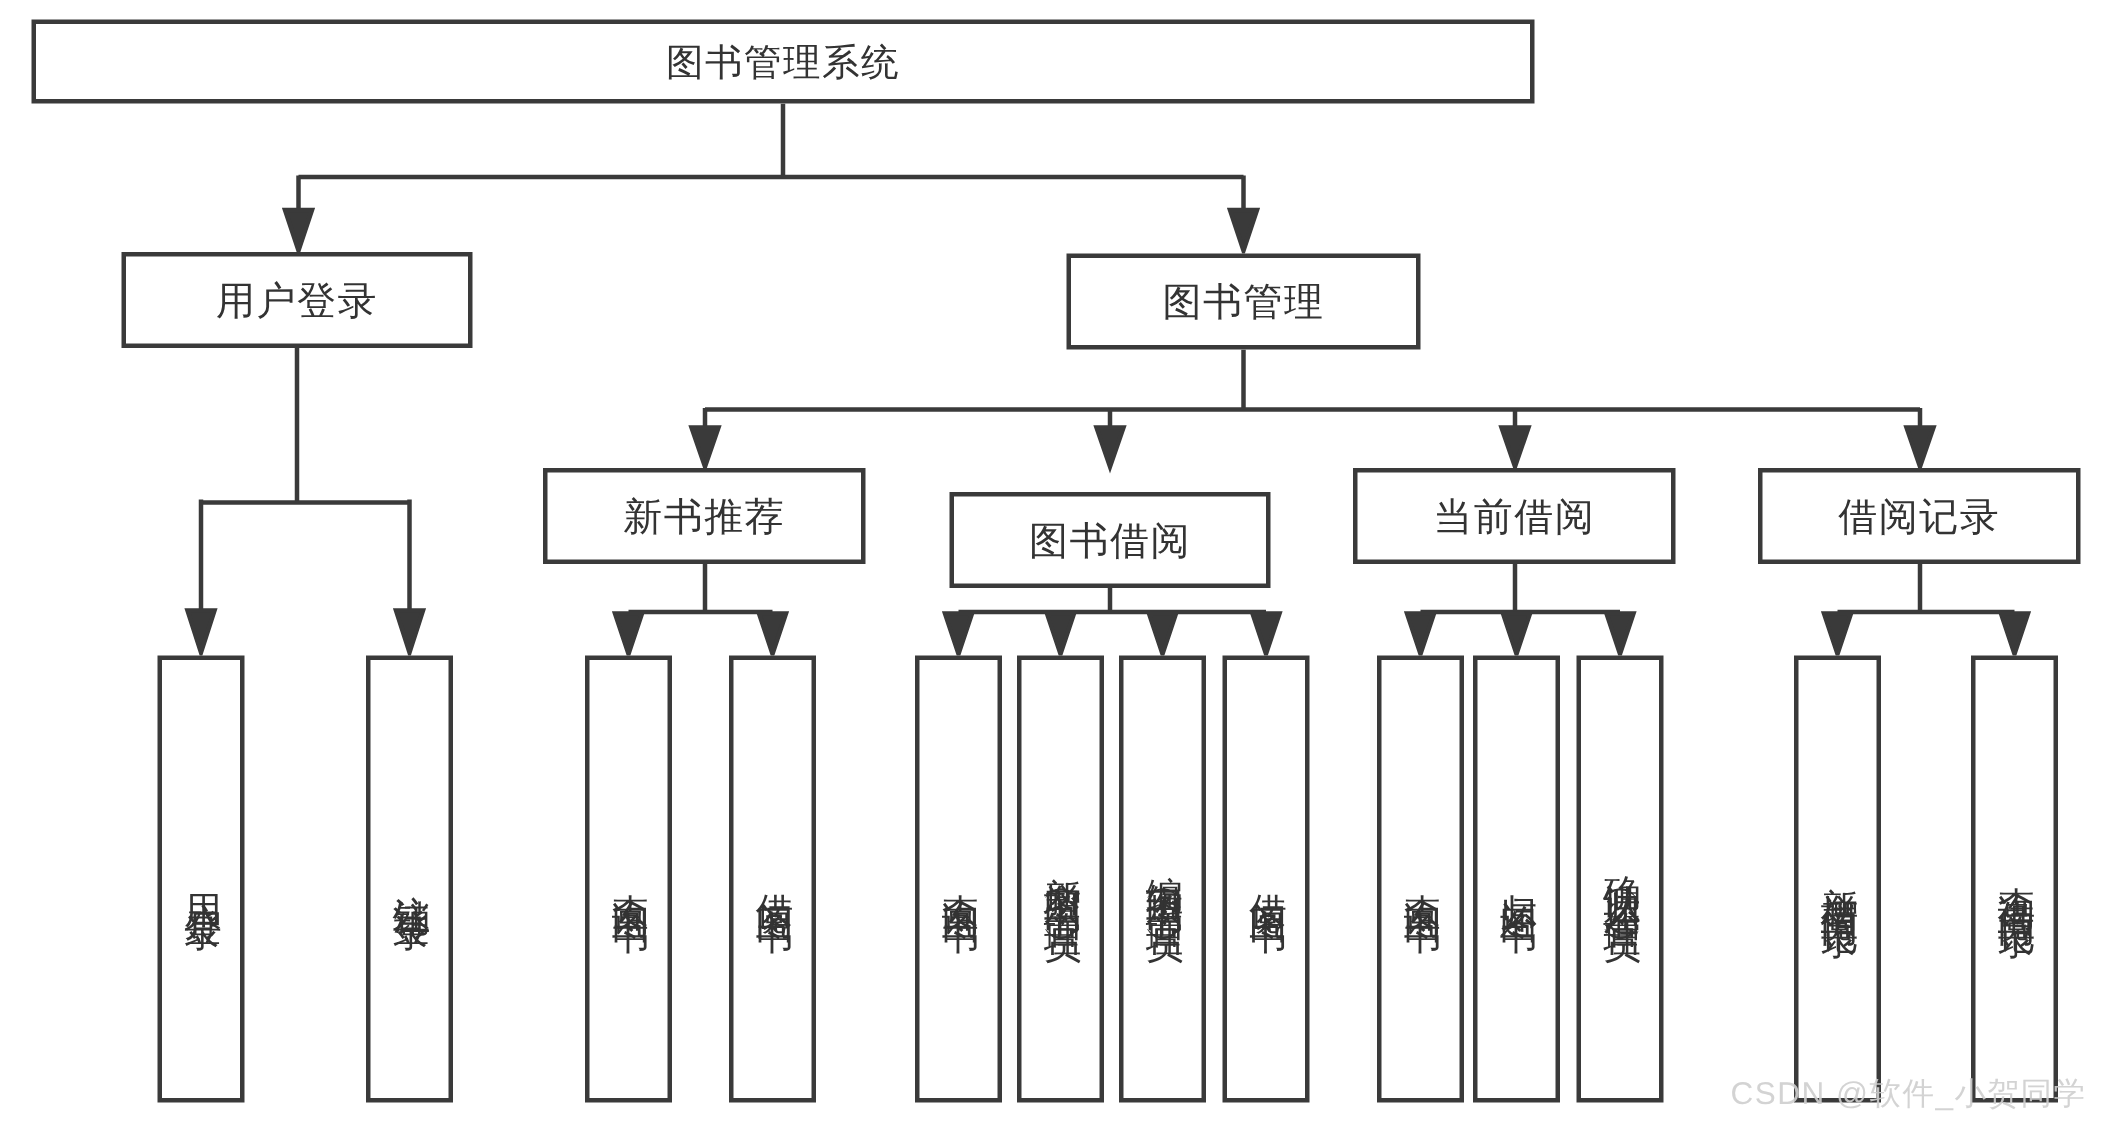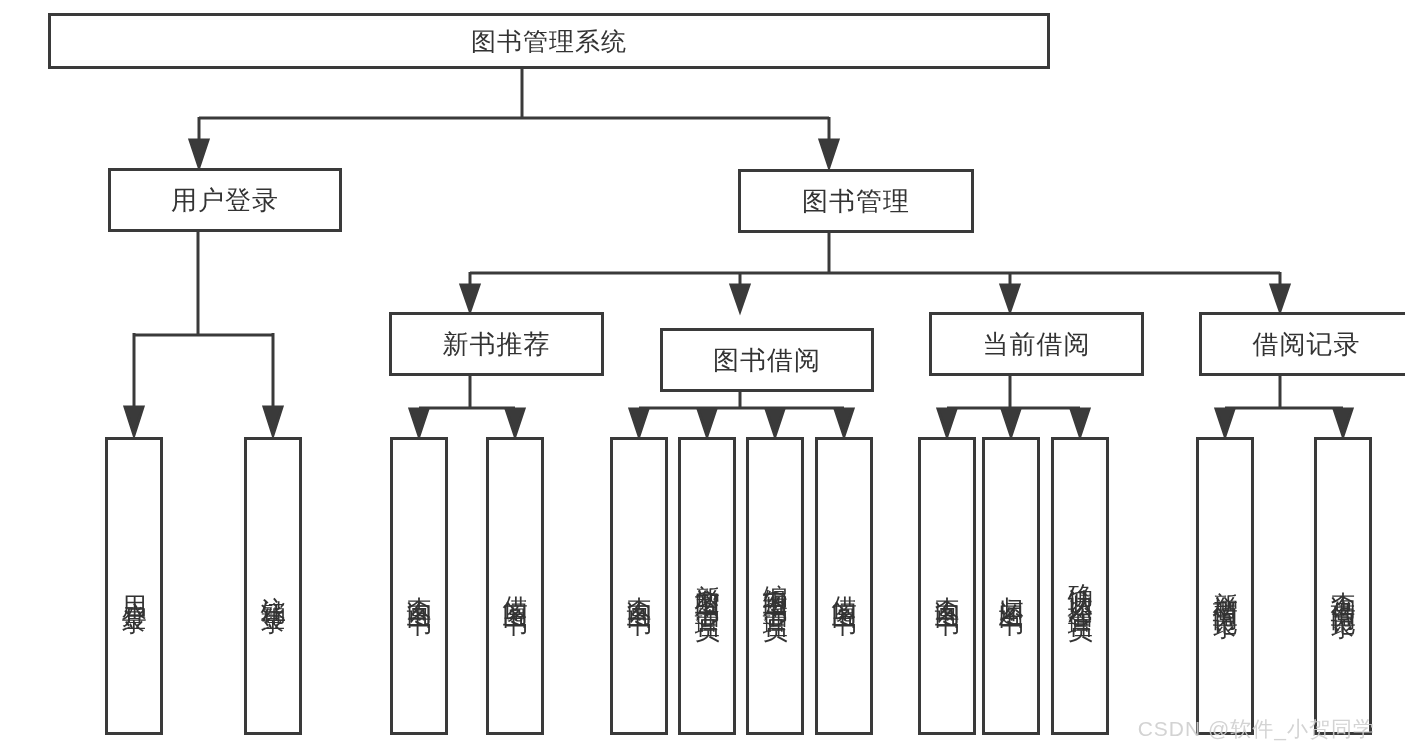--- a/index.html
+++ b/index.html
@@ -20,33 +20,33 @@
   .box {
     position: absolute;
     box-sizing: border-box;
     border: 3px solid #3a3a3a;
     background: #ffffff;
     display: flex;
     align-items: center;
     justify-content: center;
     text-align: center;
   }
-  .box.h { font-size: 26px; letter-spacing: 1px; margin-left: 27px; }
+  .box.h { font-size: 26px; letter-spacing: 1px; }
   .box.root { font-size: 25px; }
   .vtext {
     writing-mode: vertical-rl;
     text-orientation: mixed;
     font-size: 25px;
     letter-spacing: 5px;
     line-height: 1.1;
     white-space: nowrap;
   }
   .watermark {
     position: absolute;
-    right: 30px;
+    right: 14px;
     bottom: 4px;
     font-size: 21px;
     color: #cfcfcf;
     opacity: 0.9;
     letter-spacing: 1px;
     pointer-events: none;
   }
 </style>
 </head>
 <body>

